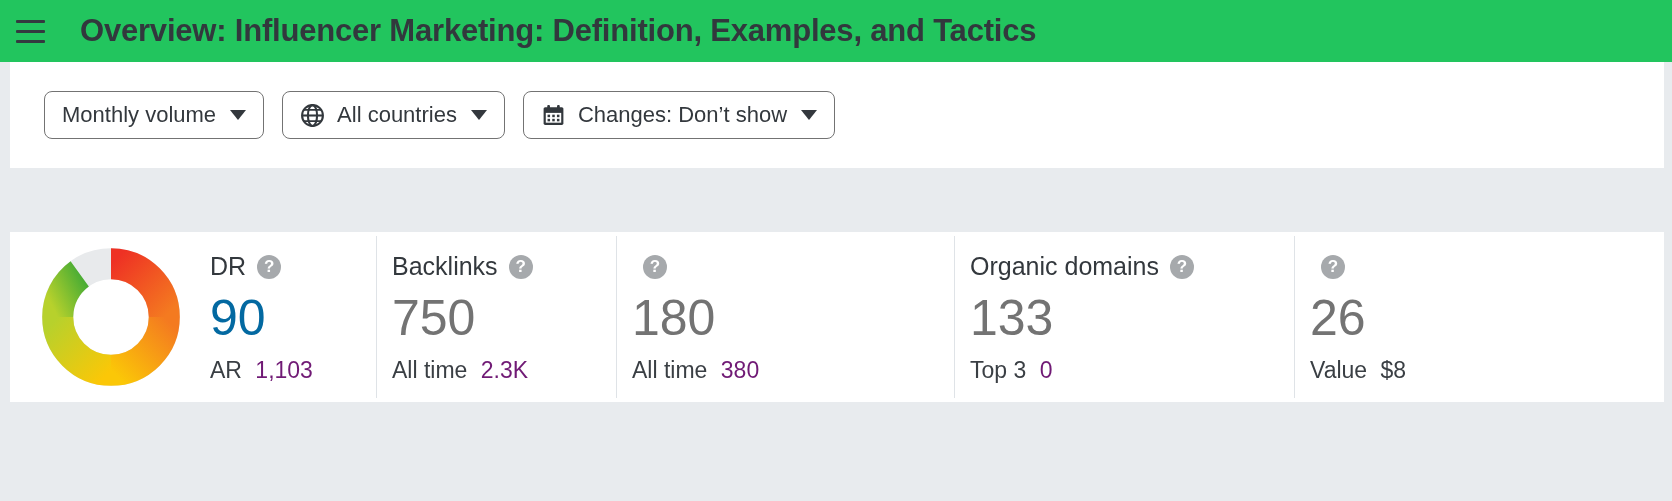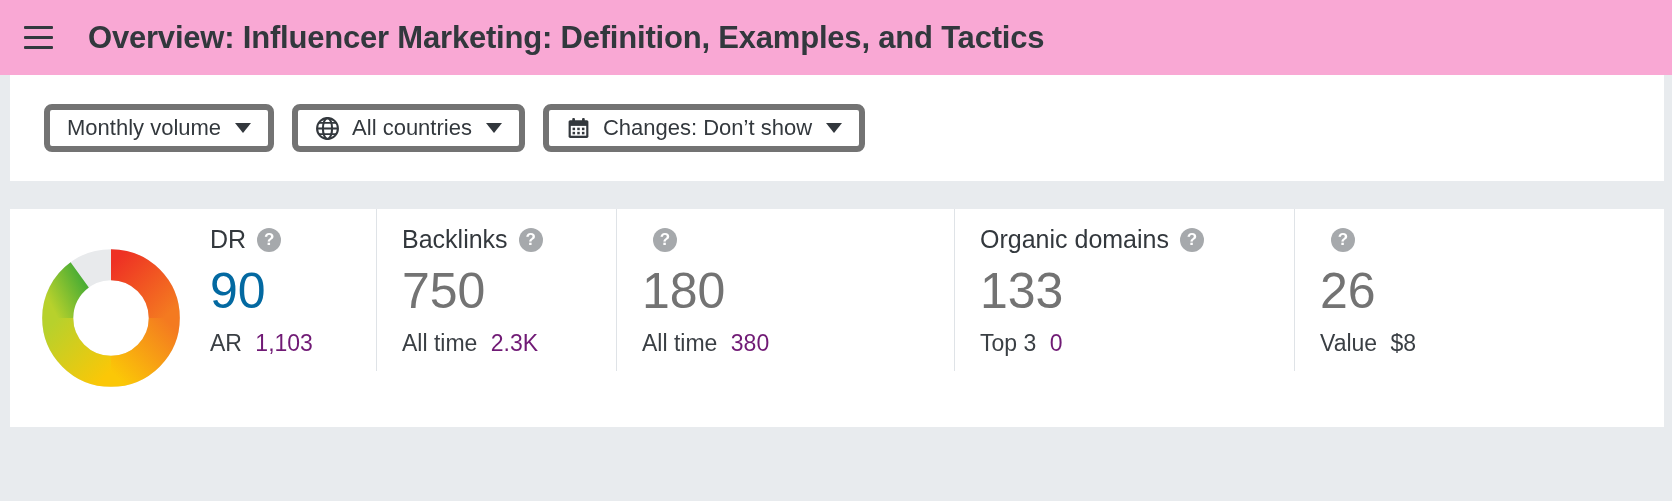--- a/index.html
+++ b/index.html
@@ -10,25 +10,25 @@
     width: 1672px;
     height: 501px;
     background: #e8ebee;
     font-family: "Liberation Sans", sans-serif;
     -webkit-font-smoothing: antialiased;
     overflow: hidden;
   }
 
   
   .header {
-    height: 75px;
-    display: flex;
-    align-items: center;
-    padding-left: 16px;
-    background: #f9a8d4;
+    height: 62px;
+    display: flex;
+    align-items: center;
+    padding-left: 8px;
+    background: #22c55e;
   }
   .hamburger {
     width: 44px;
     height: 44px;
     display: flex;
     flex-direction: column;
     justify-content: center;
     align-items: center;
     gap: 7px;
     cursor: pointer;
@@ -62,21 +62,21 @@
     padding-left: 34px;
   }
   .gap {
     height: 28px;
     background: #e8ebee;
   }
 
   
   .pill {
     height: 48px;
-    border: 6px solid #737373;
+    border: 1px solid #737373;
     border-radius: 8px;
     background: #fff;
     display: inline-flex;
     align-items: center;
     padding: 0 17px;
     margin-right: 18px;
     cursor: pointer;
     box-sizing: border-box;
   }
   .pill-label {
@@ -93,39 +93,41 @@
     margin-left: 14px;
     width: 0;
     height: 0;
     border-left: 8px solid transparent;
     border-right: 8px solid transparent;
     border-top: 10px solid #33383d;
   }
 
   
   .metrics-card {
-    height: 218px;
-    display: flex;
+    height: 170px;
+    display: flex;
+    align-items: center;
+    margin-top: 36px;
   }
   .donut-wrap {
     width: 178px;
     flex: none;
     display: flex;
     justify-content: center;
     align-items: center;
     padding-left: 12px;
   }
   .metrics-list {
     display: flex;
     flex: 1;
     height: 162px;
     align-items: stretch;
   }
   .metric {
-    padding-left: 26px;
+    padding-left: 16px;
     padding-right: 20px;
     display: flex;
     flex-direction: column;
     justify-content: center;
     box-sizing: border-box;
     position: relative;
   }
   .metric.divided::before {
     content: "";
     position: absolute;

